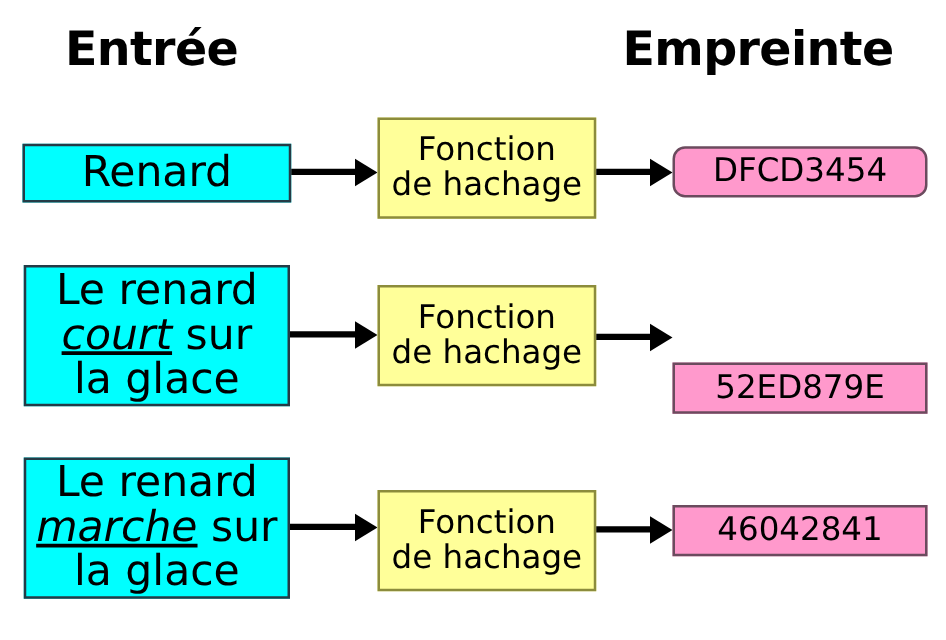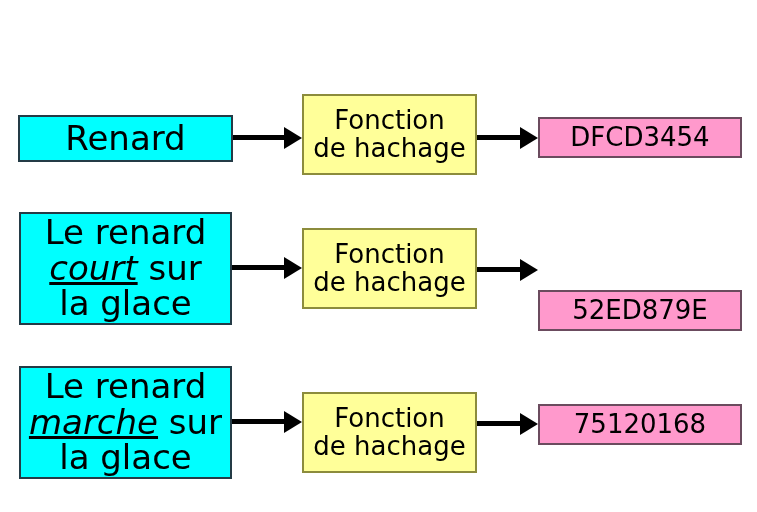--- a/index.html
+++ b/index.html
@@ -83,21 +83,23 @@
     border-top: 11px solid transparent;
     border-bottom: 11px solid transparent;
     border-left: 18px solid #000000;
   }
 </style>
 </head>
 <body>
 
 <div id="diagram">
 
+  <div class="header" id="header-entree">Entrée</div>
 
+  <div class="header" id="header-empreinte">Empreinte</div>
 
   <div class="node node-input" style="left:18px; top:115px; width:215px; height:47px;">
     <div class="node-inner">
       <span class="line">Renard</span>
     </div>
   </div>
 
   <div class="arrow" style="left:233px; top:138px; width:69px;">
     <span class="shaft" style="width:51px;"></span>
     <span class="head" style="left:51px;"></span>
@@ -108,21 +110,21 @@
       <span class="line">Fonction</span>
       <span class="line">de hachage</span>
     </div>
   </div>
 
   <div class="arrow" style="left:477px; top:138px; width:61px;">
     <span class="shaft" style="width:43px;"></span>
     <span class="head" style="left:43px;"></span>
   </div>
 
-  <div class="node node-hash" style="left:538px; top:117px; width:204px; height:41px;">
+  <div class="node node-hash" style="left:538px; top:117px; width:204px; height:41px;border-radius:10px;">
     <div class="node-inner">
       <span class="line">DFCD3454</span>
     </div>
   </div>
 
   <div class="node node-input" style="left:19px; top:212px; width:213px; height:113px;">
     <div class="node-inner">
       <span class="line">Le renard</span>
       <span class="line"><span class="underline">court</span><span> sur</span></span>
       <span class="line">la glace</span>
@@ -172,17 +174,17 @@
     </div>
   </div>
 
   <div class="arrow" style="left:477px; top:424px; width:61px;">
     <span class="shaft" style="width:43px;"></span>
     <span class="head" style="left:43px;"></span>
   </div>
 
   <div class="node node-hash" style="left:538px; top:404px; width:204px; height:41px;">
     <div class="node-inner">
-      <span class="line">75120168</span>
+      <span class="line">46042841</span>
     </div>
   </div>
 
 </div>
 
 </body></html>

